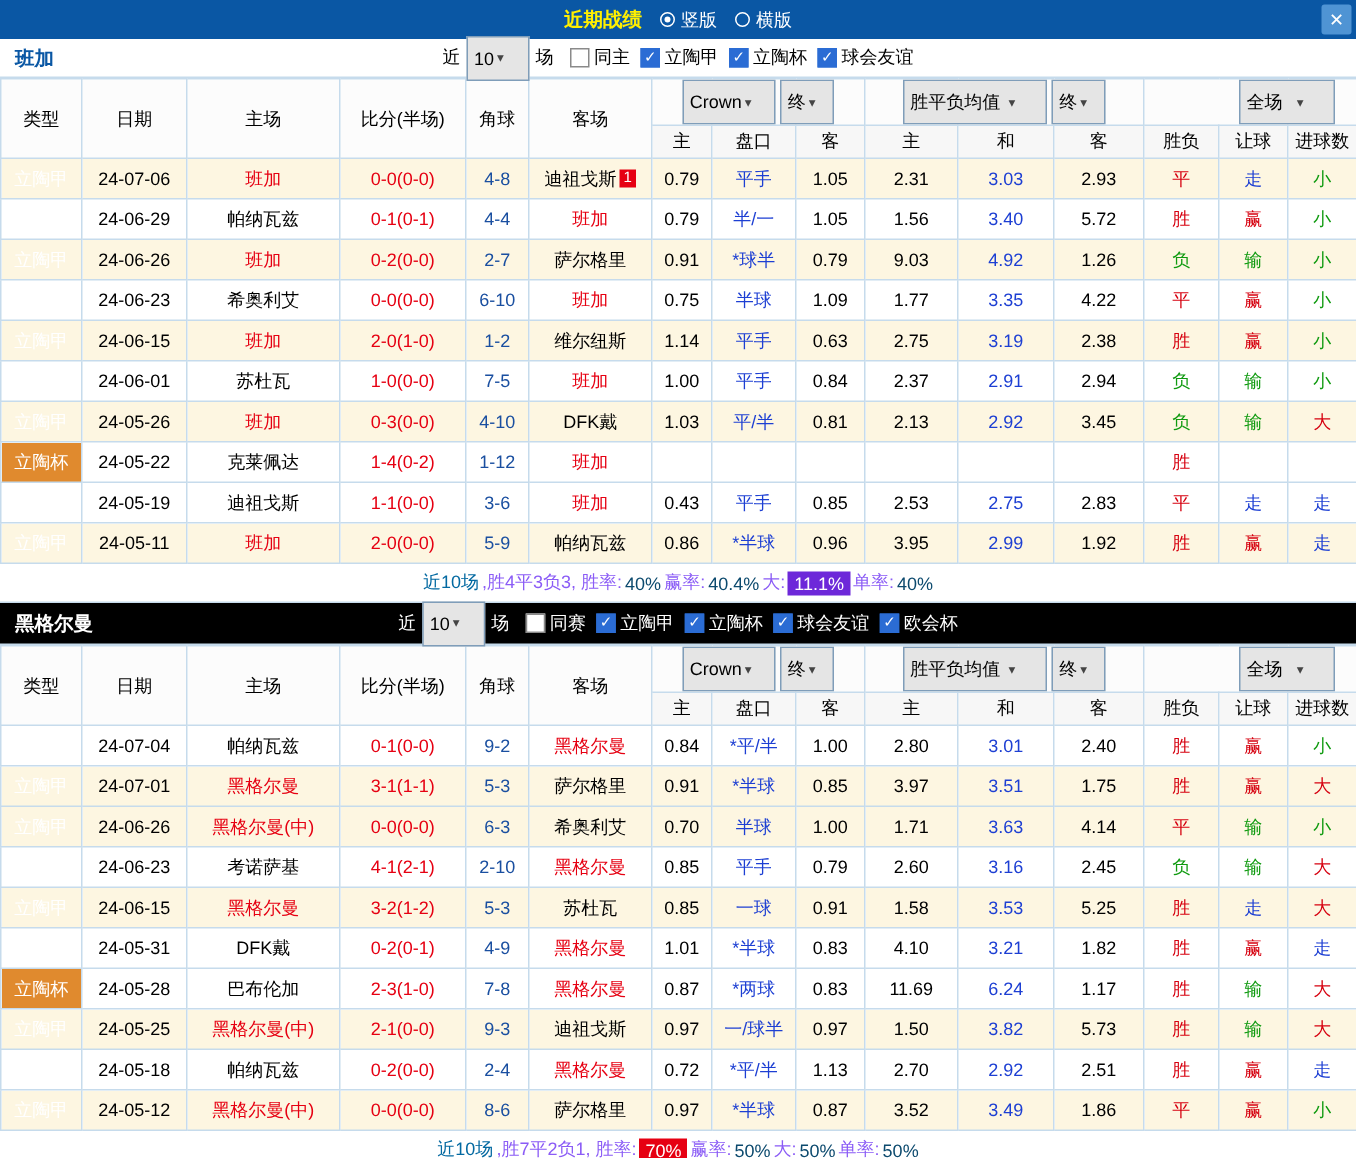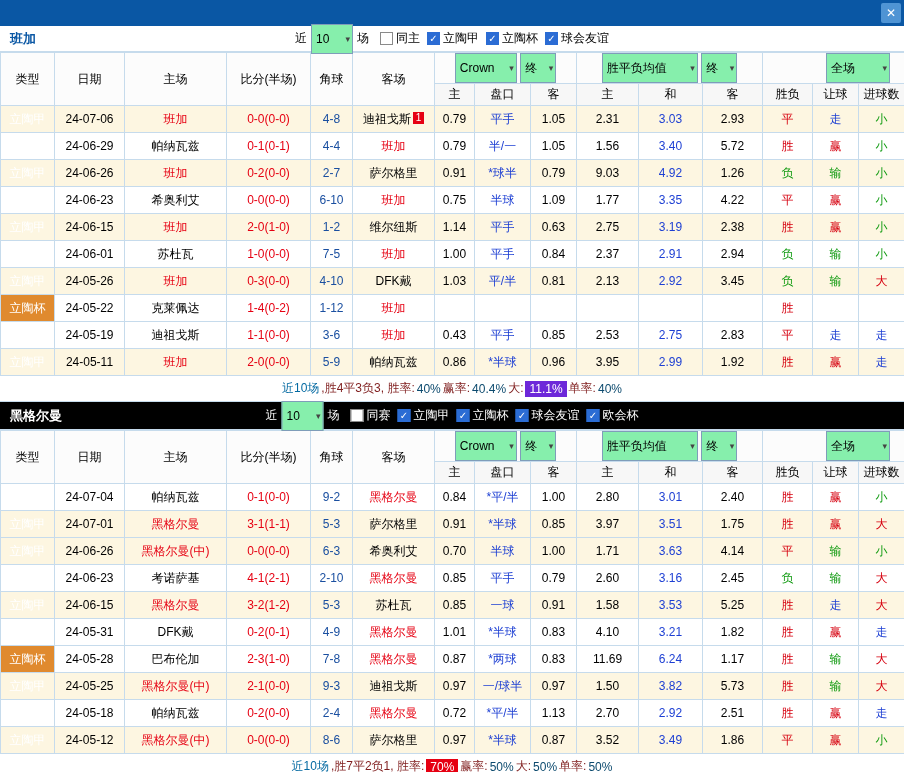--- a/index.html
+++ b/index.html
@@ -17,22 +17,22 @@
     text-align:center;line-height:20px;font-weight:bold;border-radius:2px;cursor:pointer}
 
   
   .teambar{height:26px;display:flex;align-items:center;padding:0 10px;border-bottom:1px solid #c6dbec;position:relative}
   .teambar.light{background:#fff}
   .teambar.dark{background:#000;height:28px;color:#fff}
   .teamname{font-size:13px;font-weight:bold}
   .teambar.light .teamname{color:#0a57a4}
   .teambar.dark .teamname{color:#fff}
   .filters{position:absolute;left:50%;transform:translateX(-50%);display:flex;align-items:center;gap:4px;white-space:nowrap}
-  .select{display:inline-flex;align-items:center;justify-content:space-between;background:#86efac;border:1px solid #7f9db9;
-    height:30px;padding:0 2px 0 4px;color:#000;cursor:pointer;overflow:hidden;white-space:nowrap}
+  .select{display:inline-flex;align-items:center;justify-content:space-between;background:#e5e5e5;border:1px solid #7f9db9;
+    height:30px;padding:0 20px 0 4px;color:#000;cursor:pointer;overflow:hidden;white-space:nowrap}
   .select .arr{font-style:normal;font-size:9px;color:#444;margin-left:2px}
   .w42{width:42px}.w62{width:62px}.w36{width:36px}.w96{width:96px}.w64{width:64px}
   .cb{display:inline-flex;align-items:center;gap:3px;margin-left:7px;cursor:pointer}
   .cb .box{width:13px;height:13px;border:1px solid #8a8a8a;background:#fff;display:inline-flex;align-items:center;
     justify-content:center;font-size:10px;line-height:11px;color:#fff}
   .cb .box.on{background:#2b6cd4;border-color:#2b6cd4}
 
   
   table{border-collapse:collapse;table-layout:fixed;width:904px}
   th,td{border:1px solid #c6dbec;text-align:center;overflow:hidden;white-space:nowrap}
@@ -50,28 +50,39 @@
   .t-red{color:#d6000f}.t-green{color:#0f9a0f}.t-blue{color:#1d3fd3}
   .badge{display:inline-block;min-width:11px;height:12px;background:#e60012;color:#fff;font-size:10px;
     line-height:12px;padding:0 1px;margin-left:2px;vertical-align:2px}
   .selcell{text-align:center}
   .selcell .select{vertical-align:middle}
   .selcell.right{text-align:right;padding-right:14px}
 
   
   .summary{height:26px;display:flex;align-items:center;justify-content:center;border-bottom:1px solid #c6dbec;background:#fff}
   .summary span{margin:0 1px}
-  .sp-red{color:#0369a1}.sp-blue{color:#0c4a6e}.sp-black{color:#7f1d1d}
+  .sp-red{color:#0369a1}.sp-blue{color:#0c4a6e}.sp-black{color:#8b5cf6}
   .bg-green{background:#6d28d9;color:#fff !important;padding:1px 4px;margin:0 3px}
   .bg-red{background:#e60012;color:#fff !important;padding:1px 4px;margin:0 3px}
 </style>
 </head>
 <body>
 
 <div class="titlebar">
+  <div class="title-center">
+    <span class="win-title">近期战绩</span>
+    <span class="radio-opt selected">
+      <i class="ring"></i>
+      <span>竖版</span>
+    </span>
+    <span class="radio-opt">
+      <i class="ring"></i>
+      <span>横版</span>
+    </span>
+  </div>
   <span class="close-btn">✕</span>
 </div>
 
 <div class="teambar light">
   <span class="teamname">班加</span>
   <div class="filters">
     <span>近</span>
     <span class="select w42">
       <span>10</span>
       <i class="arr">▾</i>

